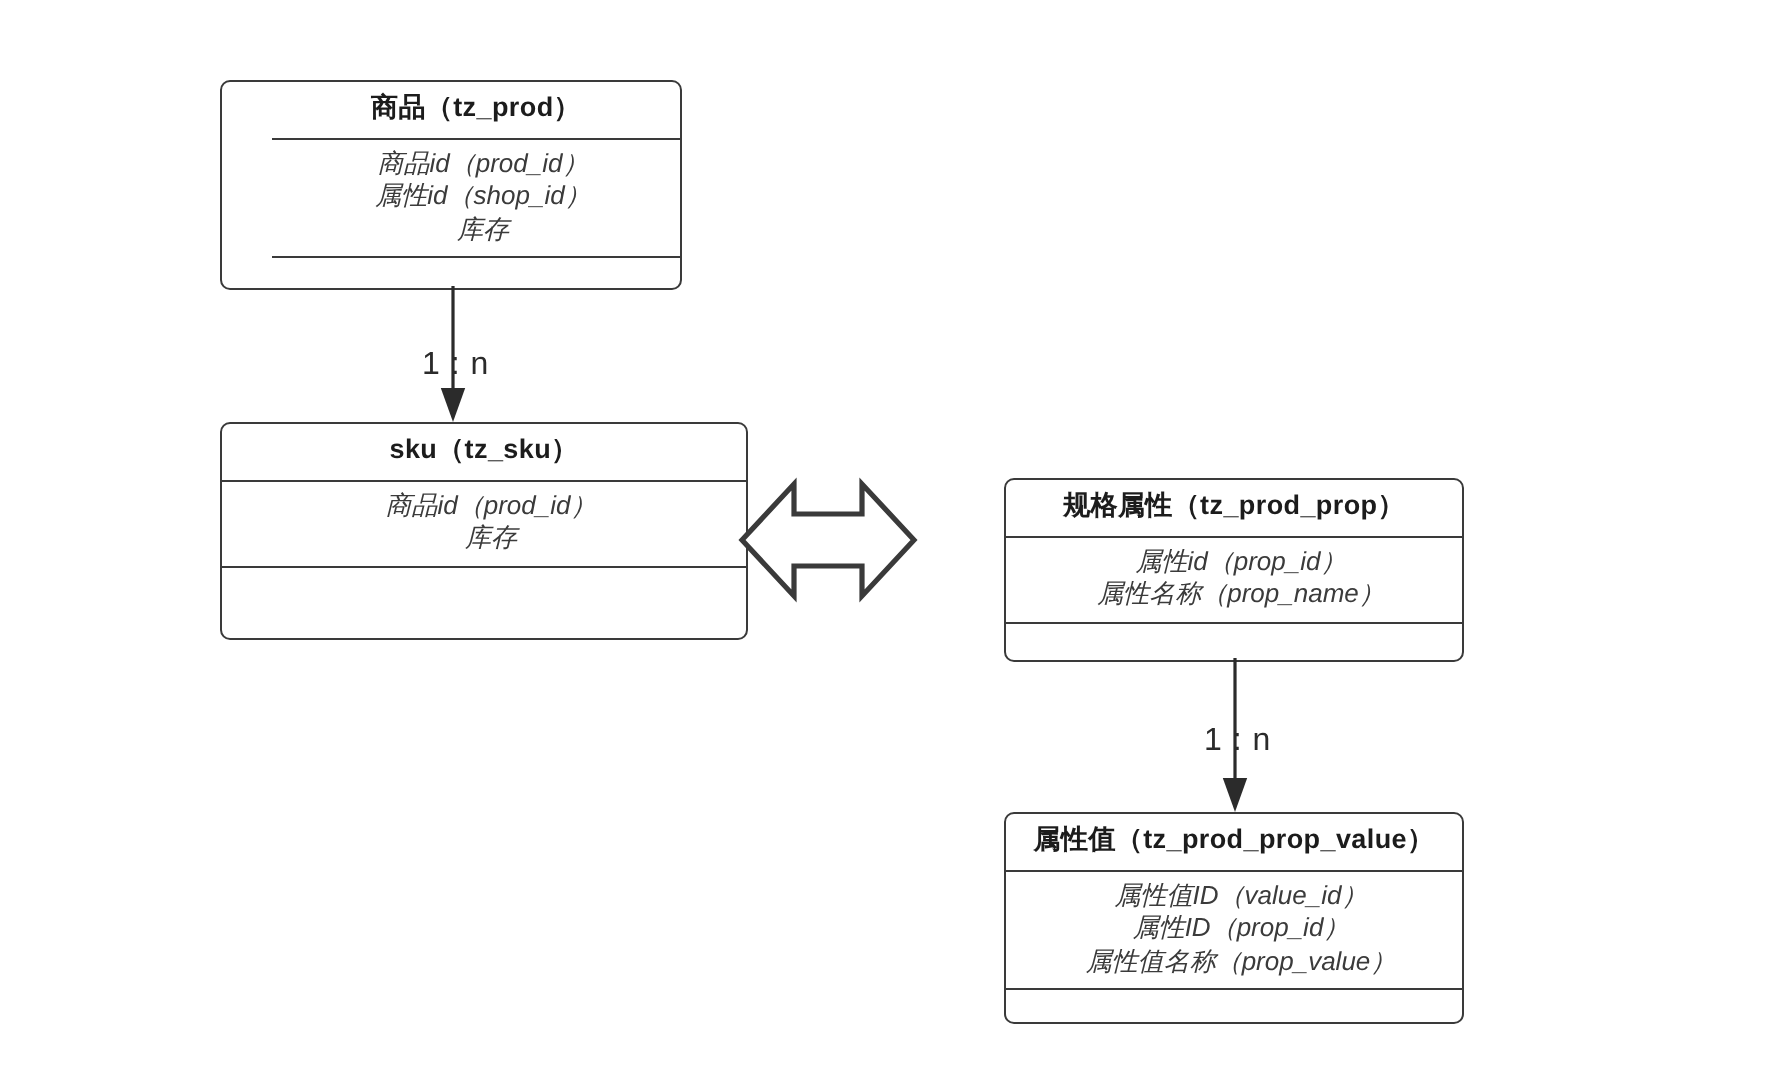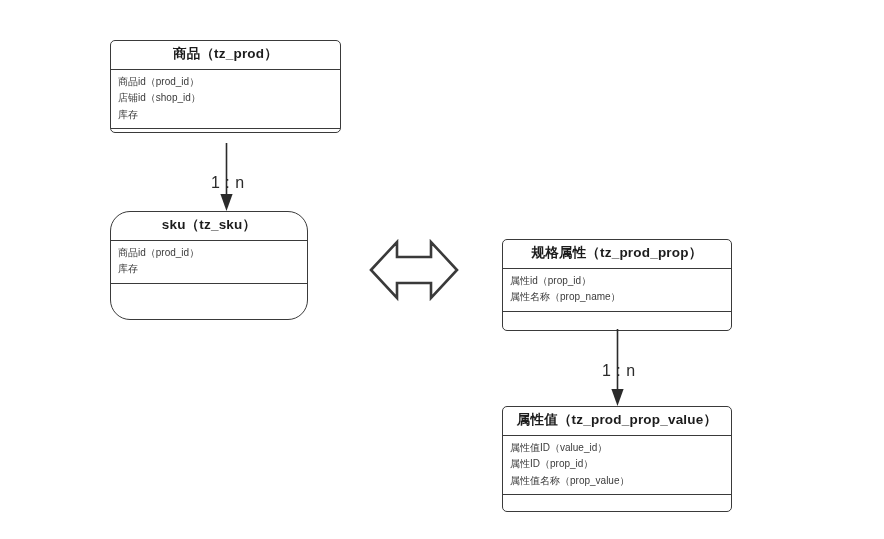--- a/index.html
+++ b/index.html
@@ -42,25 +42,26 @@
     line-height: 1.25;
     letter-spacing: 0.2px;
   }
   .entity-attrs {
     box-sizing: border-box;
     width: 100%;
     padding: 4px 0 5px 7px;
     border-bottom: 1.5px solid #3a3a3a;
   }
   .attr-row {
-    font-size: 10px;
+    font-size: 13px;
     color: #3b3b3b;
     line-height: 16.5px;
     white-space: nowrap;
-    text-align: left;
+    text-align: center;
+    font-style: italic;
   }
   .entity-footer {
     box-sizing: border-box;
     width: 100%;
     flex: 1 1 auto;
   }
 
   
   .connector {
     position: absolute;
@@ -74,31 +75,31 @@
   }
   .double-arrow {
     position: absolute;
   }
 </style>
 </head>
 <body>
 
 <div id="canvas">
 
-  <div class="entity" style="left:110px; top:40px; width:231px; height:93px;">
+  <div class="entity" style="left:110px; top:40px; width:231px; height:105px;padding-left:25px;">
     <div class="entity-title">商品（tz_prod）</div>
     <div class="entity-attrs">
       <div class="attr-row">商品id（prod_id）</div>
-      <div class="attr-row">店铺id（shop_id）</div>
+      <div class="attr-row">属性id（shop_id）</div>
       <div class="attr-row">库存</div>
     </div>
     <div class="entity-footer"></div>
   </div>
 
-  <div class="entity" style="left:110px; top:211px; width:198px; height:109px;border-radius:20px;">
+  <div class="entity" style="left:110px; top:211px; width:264px; height:109px;">
     <div class="entity-title">sku（tz_sku）</div>
     <div class="entity-attrs">
       <div class="attr-row">商品id（prod_id）</div>
       <div class="attr-row">库存</div>
     </div>
     <div class="entity-footer"></div>
   </div>
 
   <div class="entity" style="left:502px; top:239px; width:230px; height:92px;">
     <div class="entity-title">规格属性（tz_prod_prop）</div>

